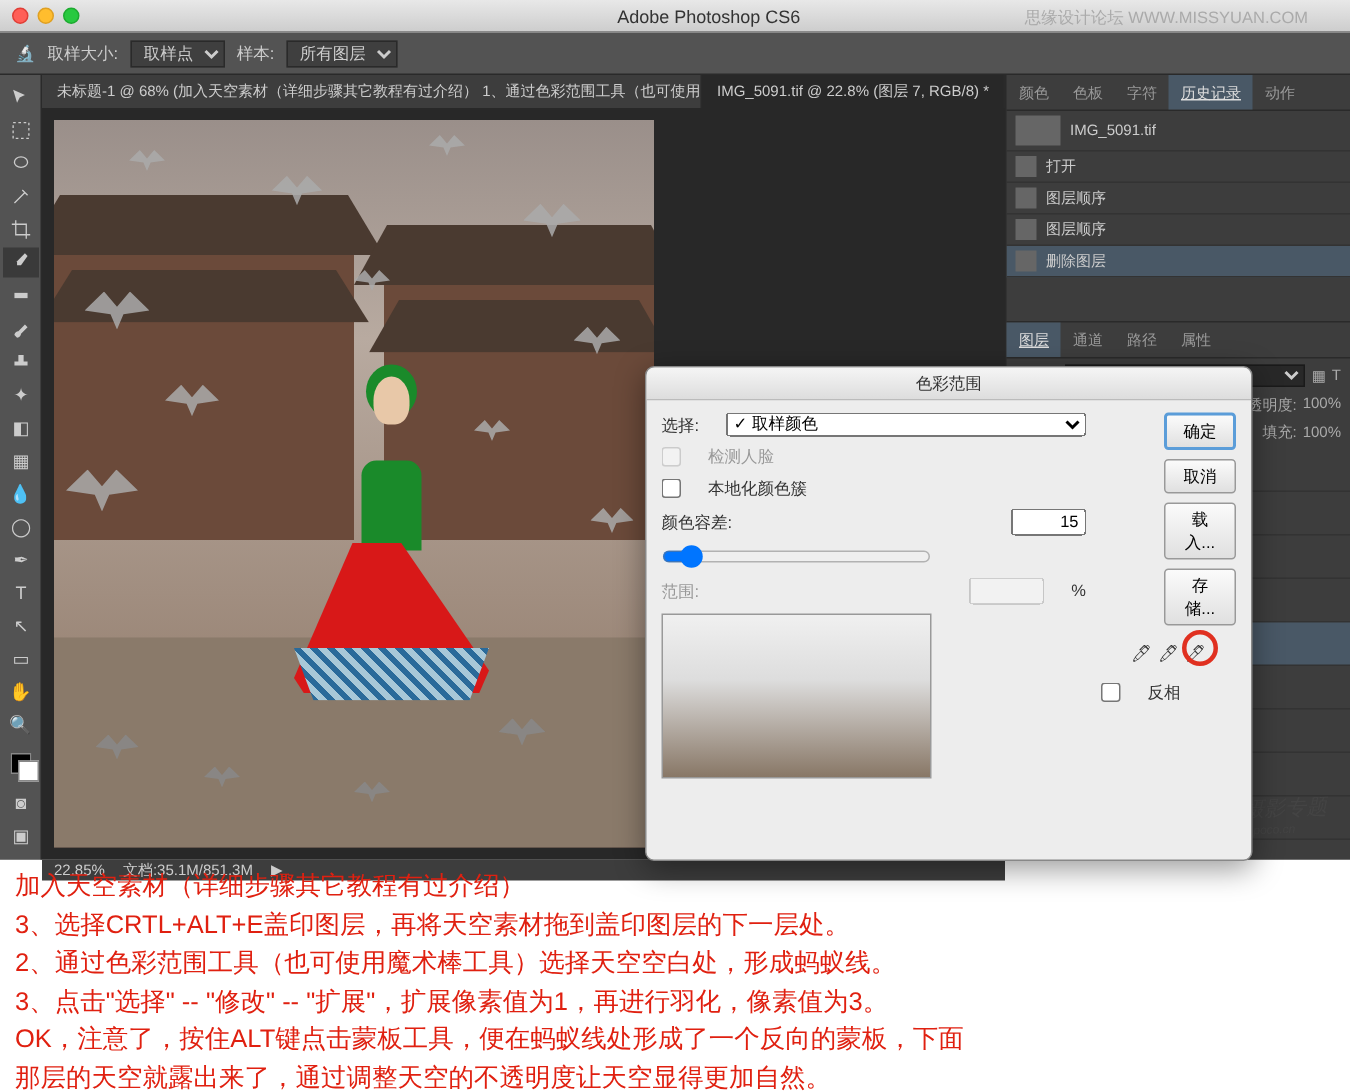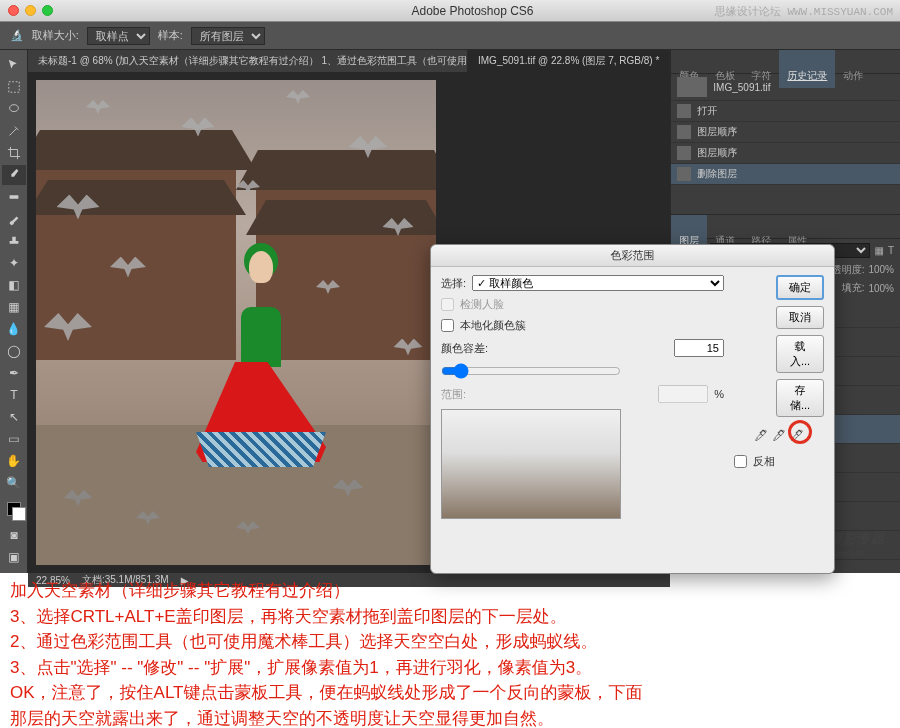--- a/index.html
+++ b/index.html
@@ -5,38 +5,38 @@
 * { margin: 0; padding: 0; box-sizing: border-box; font-family: "Helvetica Neue", Arial, sans-serif; }
 body { width: 900px; height: 728px; background: #fff; position: relative; overflow: hidden; }
 .ps-window { width: 900px; height: 573px; background: #4a4a4a; position: relative; }
 .titlebar { height: 22px; background: linear-gradient(#e8e8e8, #cdcdcd); display: flex; align-items: center; padding: 0 8px; border-bottom: 1px solid #888; }
 .traffic-lights { display: flex; gap: 6px; }
 .light { width: 11px; height: 11px; border-radius: 50%; }
 .light.red { background: #ff5f57; border: 1px solid #e03e36; }
 .light.yellow { background: #ffbd2e; border: 1px solid #dfa023; }
 .light.green { background: #28c940; border: 1px solid #1dab30; }
 .title { flex: 1; text-align: center; font-size: 12px; color: #333; }
-.watermark-top { position: absolute; top: 4px; right: 7px; color: #aaa; font-size: 11px; z-index: 20; font-family: Liberation Mono, monospace; }
+.watermark-top { position: absolute; top: 4px; right: 28px; color: #aaa; font-size: 11px; z-index: 20; }
 .options-bar { height: 28px; background: #535353; border-bottom: 1px solid #2a2a2a; display: flex; align-items: center; padding: 0 10px; font-size: 11px; color: #ccc; gap: 8px; }
 .options-bar select { background: #3f3f3f; color: #ccc; border: 1px solid #2a2a2a; font-size: 11px; padding: 1px 4px; }
 .main-area { display: flex; height: calc(100% - 50px); }
 .toolbox { width: 28px; background: #535353; border-right: 1px solid #2a2a2a; display: flex; flex-direction: column; padding-top: 4px; }
 .tool { width: 24px; height: 20px; margin: 1px 2px; display: flex; align-items: center; justify-content: center; color: #ccc; font-size: 12px; cursor: pointer; }
 .tool svg { width: 14px; height: 14px; fill: #ccc; }
 .tool.active { background: #3a3a3a; }
 .doc-area { flex: 1; display: flex; flex-direction: column; background: #282828; }
 .doc-tabs { height: 24px; background: #3d3d3d; display: flex; align-items: center; font-size: 10px; color: #ccc; }
 .doc-tab { padding: 4px 10px; border-right: 1px solid #2a2a2a; cursor: pointer; white-space: nowrap; overflow: hidden; }
 .doc-tab.active { background: #282828; }
 .canvas-wrap { flex: 1; display: flex; align-items: flex-start; justify-content: flex-start; padding: 8px; position: relative; }
 .canvas { width: 400px; height: 485px; background: linear-gradient(180deg, #9a8f8a 0%, #b8aaa0 30%, #8a7260 100%); position: relative; overflow: hidden; }
 .status-bar { height: 20px; background: #3d3d3d; display: flex; align-items: center; font-size: 10px; color: #ccc; padding: 0 8px; gap: 12px; }
 .right-panels { width: 232px; background: #3d3d3d; border-left: 1px solid #2a2a2a; display: flex; flex-direction: column; }
 .panel-tabs { height: 24px; display: flex; font-size: 10px; color: #999; border-bottom: 1px solid #2a2a2a; }
-.panel-tab { padding: 19px 8px; cursor: pointer; }
+.panel-tab { padding: 5px 8px; cursor: pointer; }
 .panel-tab.active { color: #ddd; background: #495866; text-decoration: underline; }
 .history-body { flex: 0 0 140px; overflow-y: auto; font-size: 10px; color: #ccc; }
 .hist-row { padding: 3px 6px; display: flex; align-items: center; gap: 6px; border-bottom: 1px solid #333; cursor: pointer; }
 .hist-row.active { background: #495866; }
 .hist-thumb { width: 30px; height: 20px; background: #666; }
 .hist-icon { width: 14px; height: 14px; background: #666; }
 .layers-section { flex: 1; border-top: 1px solid #2a2a2a; display: flex; flex-direction: column; }
 .layers-controls { padding: 4px 6px; font-size: 10px; color: #aaa; display: flex; flex-direction: column; gap: 4px; }
 .layers-controls .row { display: flex; align-items: center; gap: 4px; }
 .layers-controls select { background: #282828; color: #ccc; border: 1px solid #1a1a1a; font-size: 10px; flex: 1; }
@@ -47,21 +47,21 @@
 .layer-vis svg { width: 12px; height: 10px; fill: #aaa; }
 .layer-thumb { width: 30px; height: 24px; background: #666; border: 1px solid #222; }
 .layer-mask { width: 30px; height: 24px; background: #222; border: 1px solid #222; }
 .dialog { position: absolute; top: 244px; left: 430px; width: 405px; height: 330px; background: #ededed; border: 1px solid #888; border-radius: 6px; box-shadow: 0 5px 20px rgba(0,0,0,0.4); z-index: 30; font-size: 11px; color: #333; }
 .dialog-title { text-align: center; padding: 3px; font-size: 11px; background: linear-gradient(#f5f5f5, #ddd); border-radius: 6px 6px 0 0; border-bottom: 1px solid #bbb; }
 .dialog-body { padding: 8px 10px; display: flex; gap: 10px; }
 .dialog-left { flex: 1; }
 .dialog-right { width: 90px; display: flex; flex-direction: column; gap: 6px; }
 .dlg-btn { background: linear-gradient(#fbfbfb, #e0e0e0); border: 1px solid #999; border-radius: 3px; padding: 3px 8px; font-size: 11px; cursor: pointer; margin-left: 42px; }
 .dlg-btn.primary { border: 2px solid #5b9dd9; }
-.dlg-row { display: flex; align-items: center; gap: 6px; margin-bottom: 6px; }
+.dlg-row { display: flex; align-items: center; gap: 18px; margin-bottom: 6px; }
 .dlg-row label { font-size: 11px; }
 .dlg-row select { flex: 1; font-size: 11px; }
 .dlg-row input[type=text] { width: 50px; font-size: 11px; text-align: right; padding: 1px 3px; }
 .preview-box { width: 180px; height: 110px; border: 1px solid #999; background: #888; margin-top: 6px; position: relative; }
 .preview-img { width: 100%; height: 100%; background: linear-gradient(180deg, #f0f0f0 0%, #ddd 40%, #876 100%); }
 .red-circle { position: absolute; top: 420px; left: 788px; width: 24px; height: 24px; border: 3px solid #e03020; border-radius: 50%; z-index: 40; }
 .poco-watermark { position: absolute; bottom: 170px; right: 15px; color: #444; font-size: 14px; font-style: italic; transform: rotate(-2deg); z-index: 25; }
 .poco-watermark .sub { font-size: 8px; display: block; }
 .instructions { position: absolute; top: 578px; left: 10px; right: 10px; color: #e02010; font-size: 17px; line-height: 1.5; font-family: "Microsoft YaHei", sans-serif; }
 .canvas-scene { position: absolute; inset: 0; }

